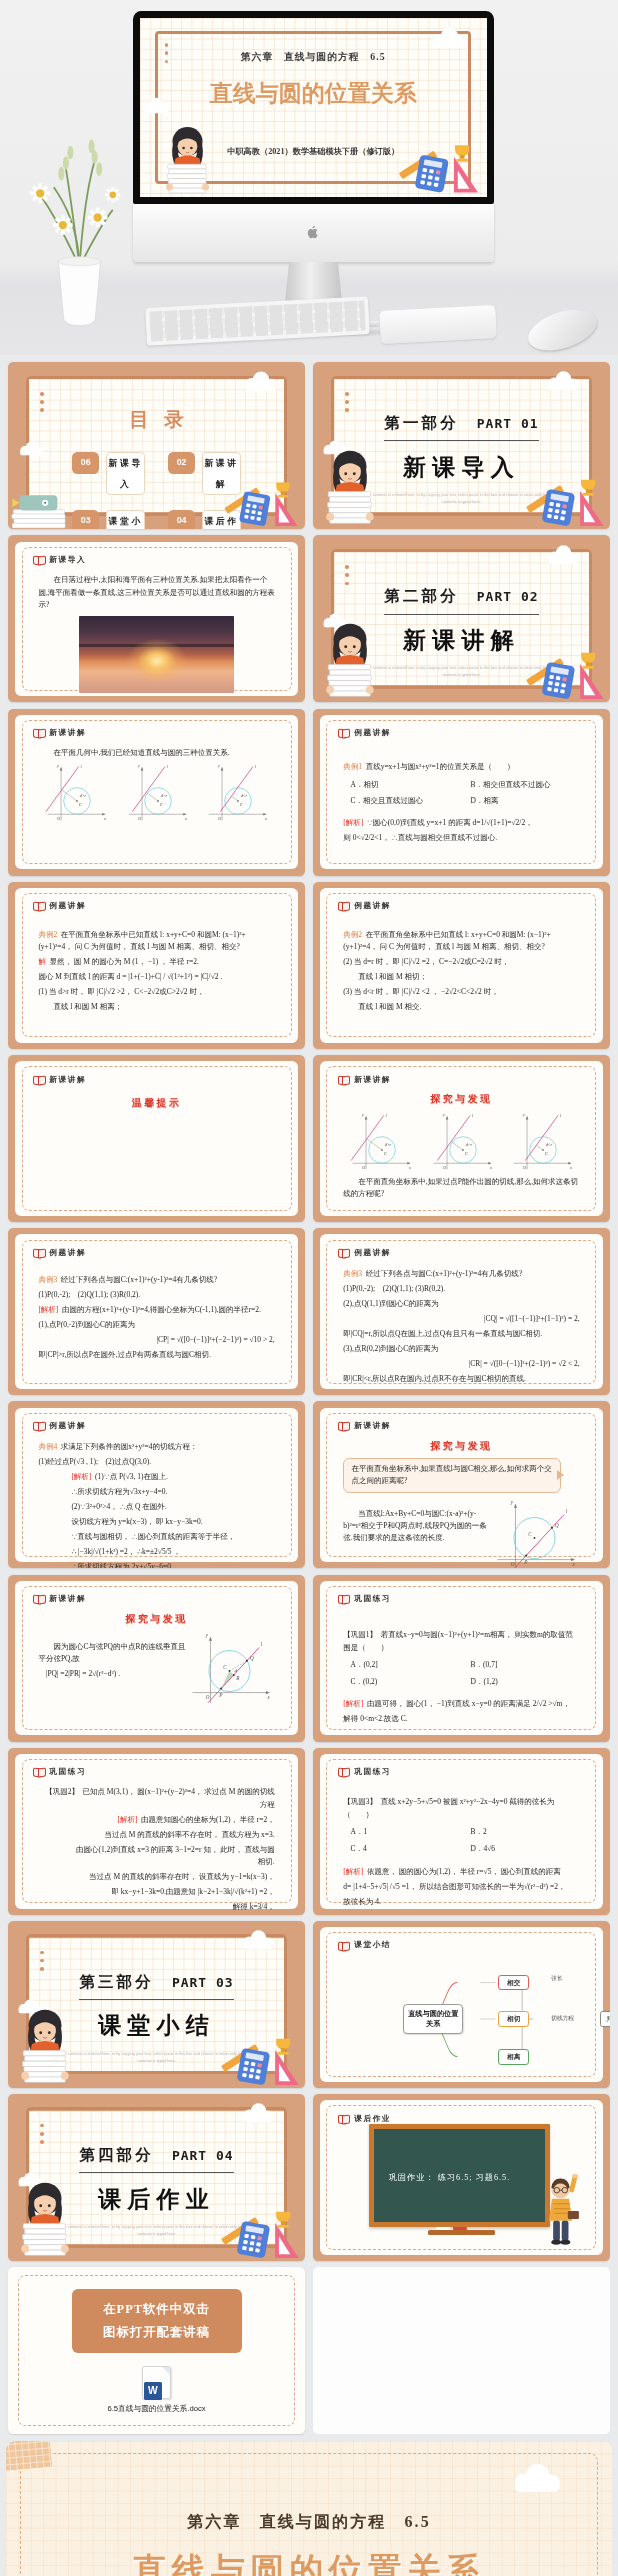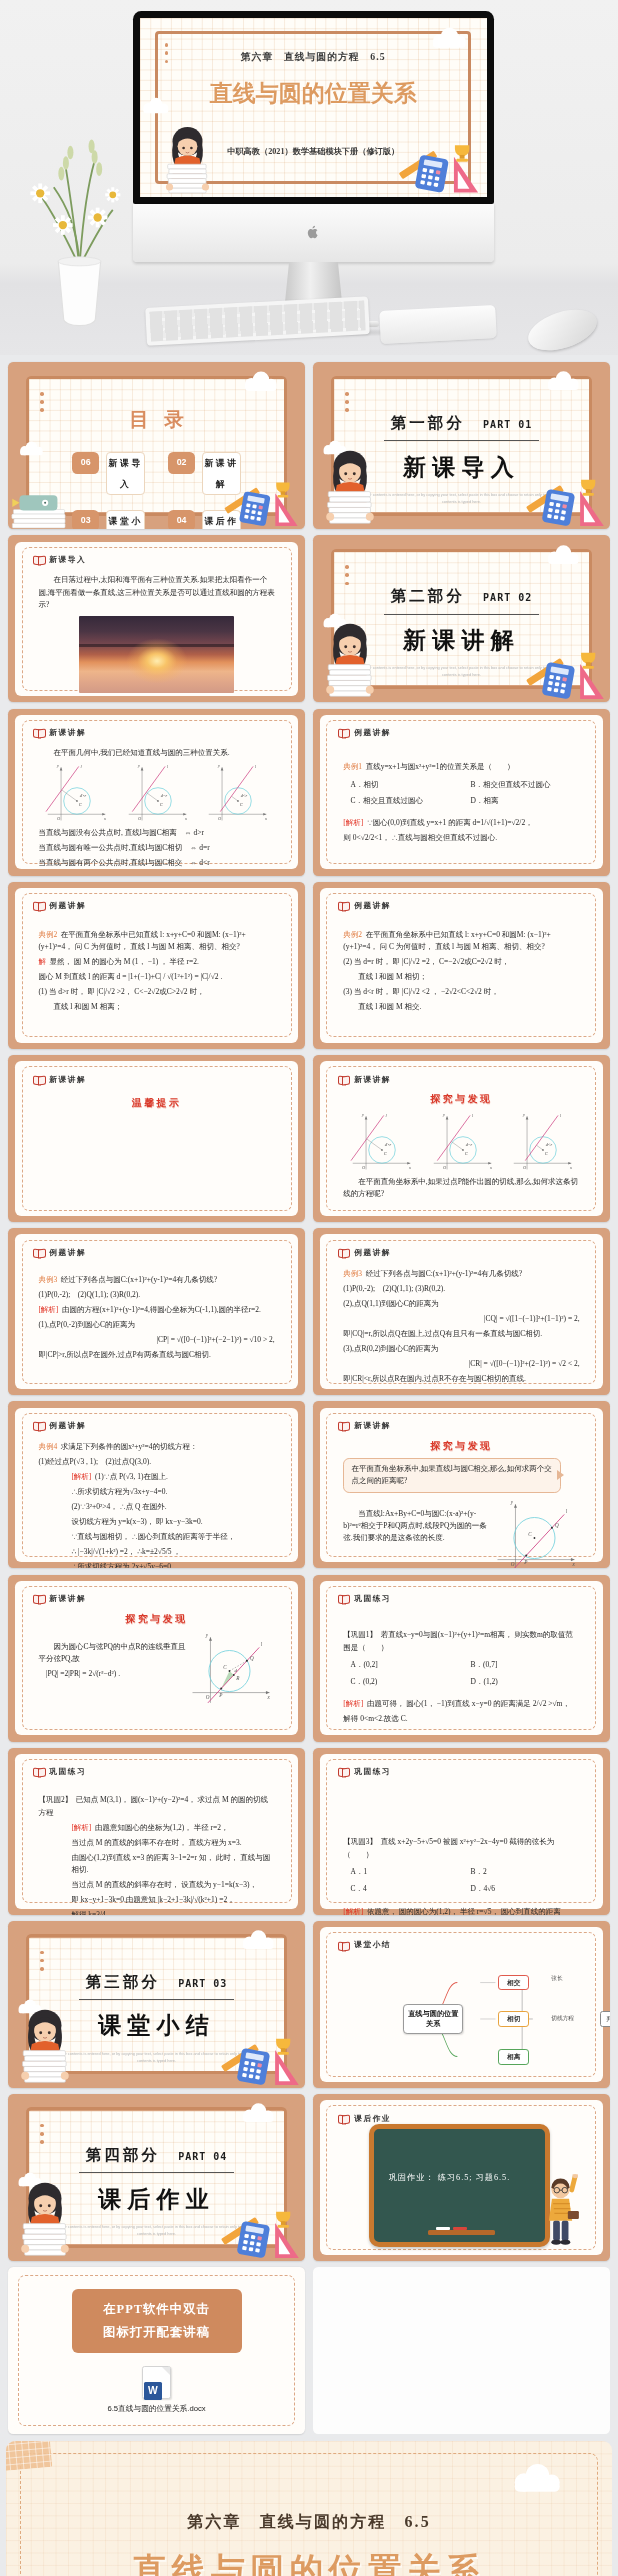--- a/index.html
+++ b/index.html
@@ -61,21 +61,21 @@
   .cd text.dl{font-size:9.5px;fill:#333;font-style:italic;}
   .bubble{position:relative;margin:2.1px 0 5.2px;border:0.8px solid #e6b795;background:#fdf3ea;border-radius:6.2px;padding:4.1px 7.2px;width:92%;}
   .bubble:after{content:"";position:absolute;right:-9.3px;top:11.3px;border:5.2px solid transparent;border-left:7.2px solid #e6b795;}
   .split{display:flex;align-items:flex-start;}
   .split .txt{flex:1;padding-top:7.2px;}
   
   .sec-frame{position:absolute;inset:13.4px 17.5px;border:3.6px solid #c98a61;border-radius:5.2px;}
   .sec-inner{position:absolute;inset:17px 21px;}
   .sec-part{position:relative;text-align:center;margin-top:34px;color:#1e1e1e;}
   .sec-part .cn{font-size:15.5px;font-weight:700;letter-spacing:3.1px;}
-  .sec-part .en{font-family:"DejaVu Sans Mono",monospace;font-size:10px;font-weight:700;margin-left:16px;letter-spacing:1px;}
+  .sec-part .en{font-family:"DejaVu Sans Mono",monospace;font-size:13px;font-weight:700;margin-left:16px;letter-spacing:1px;}
   .sec-line{width:155px;border-top:0.8px solid #555;margin:6.2px auto 0;}
   .sec-title{text-align:center;font-size:23px;font-weight:700;letter-spacing:6.2px;margin-top:10.3px;color:#111;}
   .sec-ph{width:206px;margin:8.2px auto 0;text-align:center;font-family:"Liberation Sans",sans-serif;font-size:3.9px;color:#b5b5b5;line-height:1.8;}
   .girl{position:absolute;}
   .tools{position:absolute;}
   .cloudp{position:absolute;}
   .dots-abs{position:absolute;}
   
   .toc-title{position:absolute;left:0;right:0;top:27px;text-align:center;font-size:19.6px;font-weight:700;color:#d98d5f;letter-spacing:15.5px;text-indent:15.5px;}
   .toc-grid{position:absolute;left:43px;right:43px;top:73px;display:grid;grid-template-columns:1fr 1fr;gap:14.4px 23px;}
@@ -87,21 +87,21 @@
   .mm .cbox{position:absolute;left:60px;top:43px;width:60px;height:30px;border:0.8px solid #9a9a9a;border-radius:4.1px;background:#fff;display:flex;align-items:center;justify-content:center;text-align:center;font-weight:700;font-size:7.2px;line-height:1.4;padding:2.1px;color:#222;box-shadow:0.5px 1px 1.5px rgba(0,0,0,.12);}
   .mm .node{position:absolute;width:31px;height:15.5px;border-radius:3.1px;background:#fff;text-align:center;line-height:14px;font-size:6.7px;font-weight:700;color:#333;}
   .mm .n1{left:155px;top:13.4px;border:0.9px solid #e05a4d;}
   .mm .n2{left:155px;top:50px;border:0.9px solid #e8a33d;}
   .mm .n3{left:155px;top:88px;border:0.9px solid #56a55a;}
   .mm .sub{position:absolute;font-size:5.7px;color:#444;}
   .mm .s1{left:208px;top:12.4px;}
   .mm .s2{left:208px;top:53px;}
   .mm .rbox{position:absolute;left:257px;top:50px;width:49px;height:15.5px;border:0.7px solid #888;border-radius:2.6px;background:#fff;font-size:6.2px;line-height:14.4px;text-align:center;color:#222;}
   
-  .board{position:absolute;left:49px;top:24px;width:181px;height:123px;background:#33574f;border:5.2px solid #c9792f;border-radius:10px;box-shadow:0 1.5px 3.1px rgba(0,0,0,.2);}
+  .board{position:absolute;left:49px;top:24px;width:181px;height:103px;background:#33574f;border:5.2px solid #c9792f;border-radius:1px;box-shadow:0 1.5px 3.1px rgba(0,0,0,.2);}
   .board .btxt{position:absolute;left:14.4px;top:43px;color:#fff;font-size:8.2px;letter-spacing:1px;}
   .tray{position:absolute;left:108px;top:130px;width:67px;height:4.6px;background:#b5682a;border-radius:1.5px;}
   .chalk1{position:absolute;left:116px;top:127px;width:13.4px;height:3.1px;background:#fff;border-radius:1px;}
   .chalk2{position:absolute;left:133px;top:127px;width:13.4px;height:3.1px;background:#d8453a;border-radius:1px;}
   .boy{position:absolute;}
   
   .tipbox{margin:21.6px auto 0;width:170px;background:#cf8a5e;border-radius:6px;padding:7.2px 4.1px;color:#fff;text-align:center;font-weight:700;font-size:12.4px;line-height:1.7;letter-spacing:1px;}
   .wwrap{margin:12.4px auto 0;width:62px;text-align:center;position:relative;}
   .wpage{margin:0 auto;width:29px;height:33px;background:#fff;border:0.5px solid #d4d4d4;border-radius:2.6px;position:relative;box-shadow:0.5px 1px 1.5px rgba(0,0,0,.12);}
   .wpage i{position:absolute;right:0;top:0;border:4.1px solid #e9e9e9;border-left-color:transparent;border-bottom-color:transparent;}
@@ -480,25 +480,20 @@
             <line x1="78" y1="88" x2="63.2" y2="77.3" stroke="#888" stroke-width="1"></line>
             <circle cx="78" cy="88" r="1.8" fill="#333"></circle>
             <text class="dl" x="84" y="80">d&lt;r</text>
             <text x="82" y="99">C</text>
               <text x="33" y="130">O</text>
             <text x="139" y="131">x</text>
               <text x="33" y="11">y</text>
               <text x="116" y="13">l</text>
           </svg>
         </div>
-        <div>
-            <div class="ln">当直线与圆没有公共点时, 直线l与圆C相离　⇔ d&gt;r</div>
-            <div class="ln">当直线与圆有唯一公共点时,直线l与圆C相切　⇔ d=r</div>
-            <div class="ln">当直线与圆有两个公共点时,直线l与圆C相交　⇔ d&lt;r</div>
-          </div>
       </div>
     </div>
   </div>
 
   <div class="cell">
     <div class="card">
       <div class="dashedb"></div>
       <div class="s-head">
           <span class="book"></span>
           <span class="s-head-t">例题讲解</span>
@@ -805,42 +800,42 @@
     </div>
   </div>
 
   <div class="cell">
     <div class="card">
       <div class="dashedb"></div>
       <div class="s-head">
           <span class="book"></span>
           <span class="s-head-t">巩固练习</span>
         </div>
-      <div class="s-body" style="top:38px;">
+      <div class="s-body" style="top:30px;text-align:right;">
         <div>
             <div class="ln "><span class="lbl ">【巩固2】</span><span>已知点 M(3,1)， 圆(x−1)²+(y−2)²=4， 求过点 M 的圆的切线方程</span></div>
             <div class="ln sol"><span class="lbl red">[解析]</span><span>由题意知圆心的坐标为(1,2)， 半径 r=2，</span></div>
             <div class="ln sol"><span>当过点 M 的直线的斜率不存在时， 直线方程为 x=3.</span></div>
             <div class="ln sol"><span>由圆心(1,2)到直线 x=3 的距离 3−1=2=r 知， 此时， 直线与圆相切.</span></div>
             <div class="ln sol"><span>当过点 M 的直线的斜率存在时， 设直线为 y−1=k(x−3)，</span></div>
             <div class="ln sol"><span>即 kx−y+1−3k=0.由题意知 |k−2+1−3k|/√(k²+1) =2，</span></div>
             <div class="ln sol"><span>解得 k=3/4，</span></div>
           </div>
       </div>
     </div>
   </div>
 
   <div class="cell">
     <div class="card">
       <div class="dashedb"></div>
       <div class="s-head">
           <span class="book"></span>
           <span class="s-head-t">巩固练习</span>
         </div>
-      <div class="s-body" style="top:40px;margin-top:40px;">
+      <div class="s-body" style="top:40px;">
         <div>
             <div class="ln "><span class="lbl ">【巩固3】</span><span>直线 x+2y−5+√5=0 被圆 x²+y²−2x−4y=0 截得的弦长为 （　　）</span></div>
           </div>
         <div class="options">
             <div class="ln">A．1</div>
             <div class="ln">B．2</div>
             <div class="ln">C．4</div>
             <div class="ln">D．4√6</div>
           </div>
         <div style="margin-top:8.2px;">

